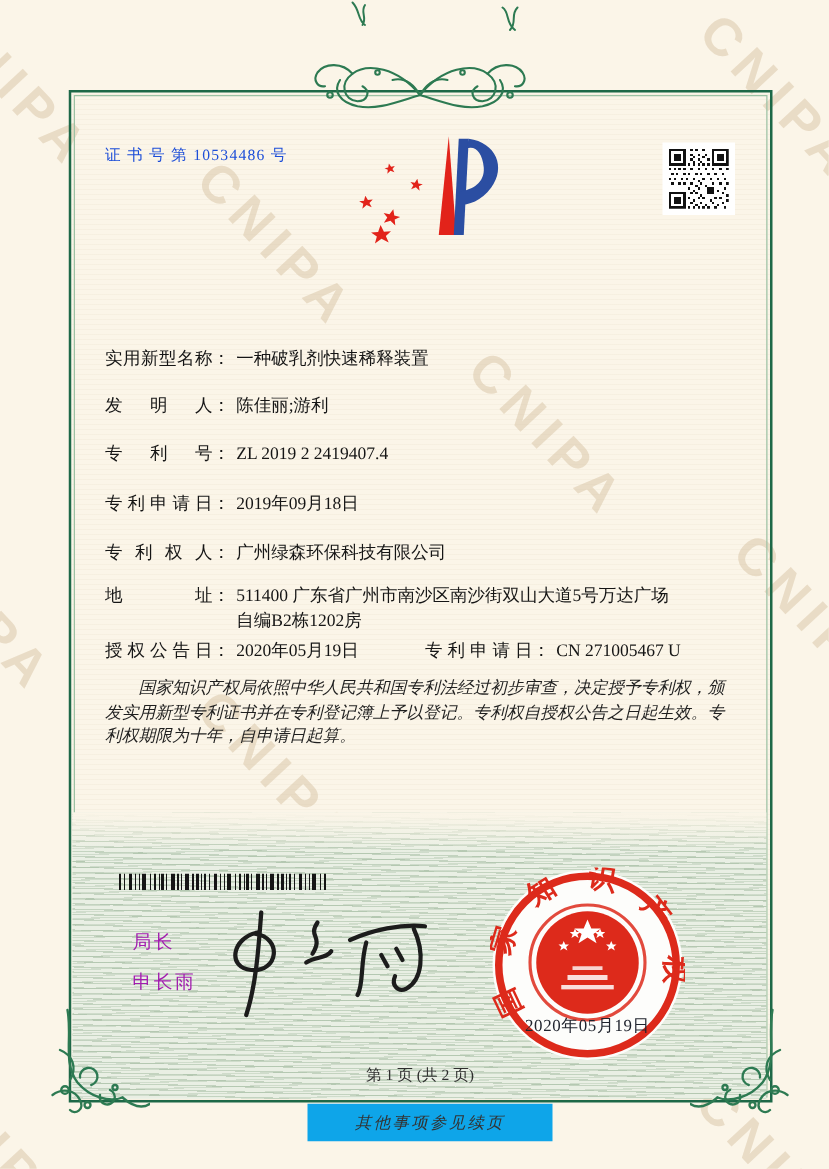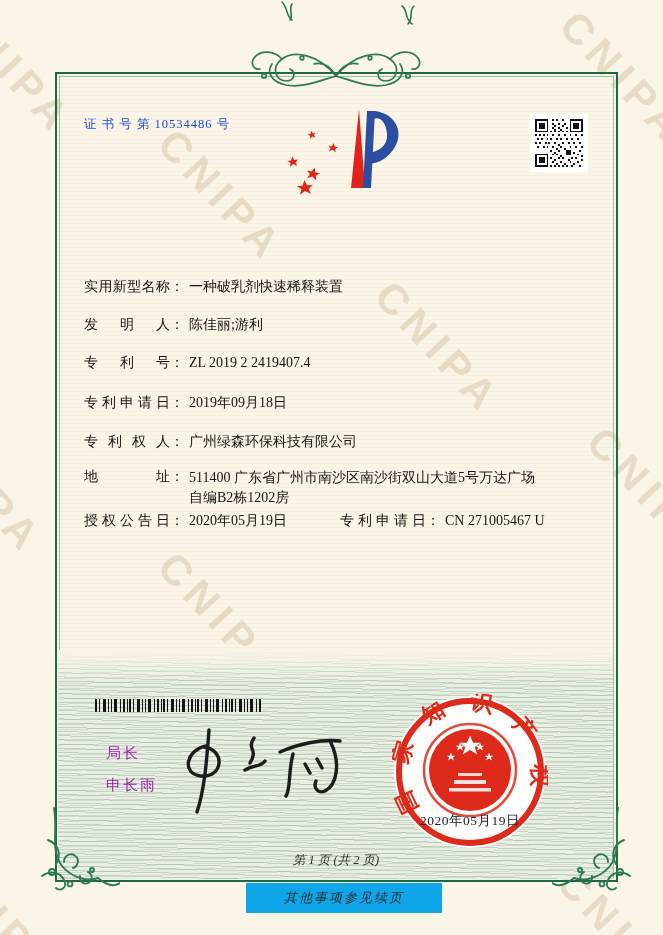--- a/index.html
+++ b/index.html
@@ -64,21 +64,21 @@
       font-family:"Liberation Sans","DejaVu Sans",sans-serif;font-size:15px;
       letter-spacing:2px;color:#a21caf;}
   .director-label{top:744px}.director-name{top:776px}
   .signature{position:absolute;left:168px;top:726px;z-index:5;}
 
   .seal{position:absolute;left:392px;top:694px;width:156px;height:156px;z-index:6;}
   .seal-date{position:absolute;left:0;right:0;top:118px;text-align:center;font-size:13.5px;
              letter-spacing:0.5px;color:#20242e;z-index:7;}
 
   .page-info{position:absolute;left:55px;width:562px;top:852px;z-index:5;text-align:center;
-             font-size:12.5px;font-style:italic;color:#2e2e2e;}
+             font-size:12.5px;color:#2e2e2e;}
   .cont-box{position:absolute;left:246px;top:883px;width:196px;height:30px;background:#0ea5e9;
             z-index:5;display:flex;align-items:center;justify-content:center;
             font-size:13px;font-style:italic;color:#333;letter-spacing:2px;}
 </style>
 </head>
 <body>
 
 <div class="page">
 
   <div class="wm" style="left:-28px;top:-8px">CNIPA</div>
@@ -200,20 +200,21 @@
     </div>
     <div class="row r7">
       <span class="lbl">授权公告日</span><span>：</span><span class="val">2020年05月19日</span>
       <span class="col2">
         <span class="lbl">专利申请日</span><span>：</span><span class="val">CN 271005467 U</span>
       </span>
     </div>
   </div>
 
   <div class="legal">
+    <p>国家知识产权局依照中华人民共和国专利法经过初步审查，决定授予专利权，颁发实用新型专利证书并在专利登记簿上予以登记。专利权自授权公告之日起生效。专利权期限为十年，自申请日起算。</p>
   </div>
 
   <div class="barcode"></div>
 
   <div class="director-label">局长</div>
   <div class="director-name">申长雨</div>
 
   <svg class="signature" width="190" height="92" viewBox="0 0 190 92">
     <g fill="none" stroke="#1c1c1c" stroke-width="3.4" stroke-linecap="round" stroke-linejoin="round">
       <path d="M38,20 C18,24 13,48 33,50 C55,52 58,24 36,21"></path>

